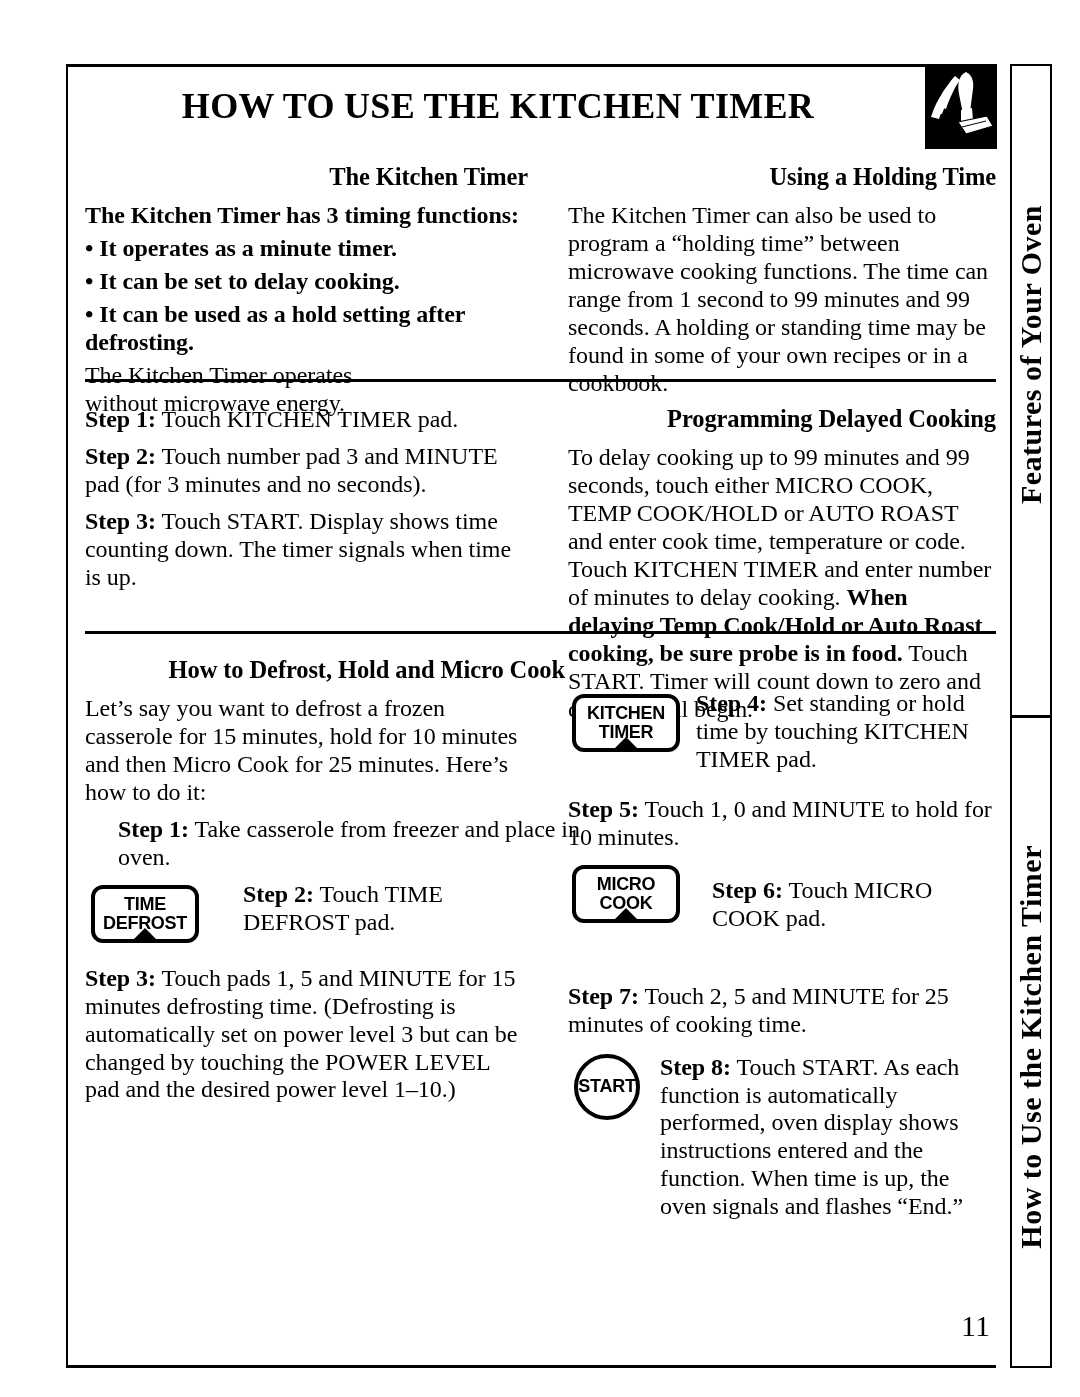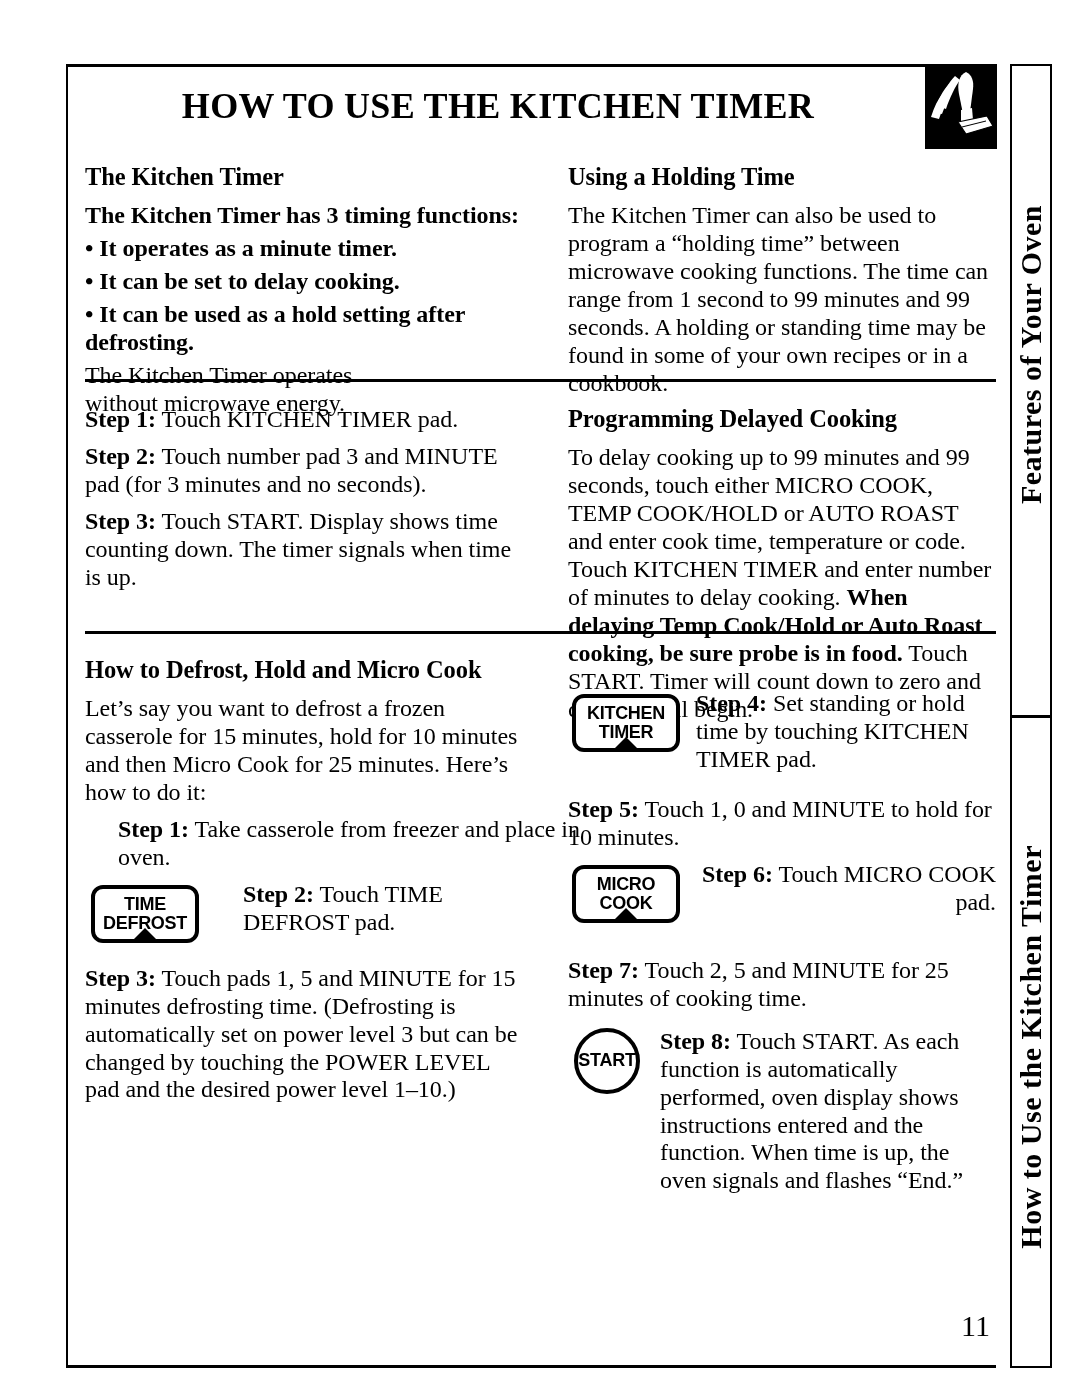--- a/index.html
+++ b/index.html
@@ -119,20 +119,21 @@
   .col-left  { position: absolute; left: 85px;  width: 443px; }
   .col-right { position: absolute; left: 568px; width: 428px; }
 
   h2.sec {
     margin: 0 0 11px 0;
     font-family: "Liberation Serif", serif;
     font-weight: bold;
     font-size: 24.5px;
     line-height: 1.1;
     letter-spacing: -0.1px;
+    text-align: right;
   }
   p.body {
     margin: 0 0 9px 0;
     font-family: "Liberation Serif", serif;
     font-size: 24px;
     line-height: 1.165;
     letter-spacing: -0.05px;
   }
   p.body.bold { font-weight: bold; }
   p.body.tight { margin-bottom: 5px; }
@@ -303,21 +304,21 @@
 
     <div class="flow" style="margin-top:4px;">
       <div class="pad-wrap" style="margin:4px 16px 0 4px;">
         <div class="pad-rect">
           <span>MICRO</span>
           <span>COOK</span>
           <span class="notch"></span>
         </div>
       </div>
       <div class="txt">
-        <p class="body" style="margin:0;text-align:right;"><span class="b">Step 6:</span><span> Touch MICRO COOK pad.</span></p>
+        <p class="body" style="margin:16px;"><span class="b">Step 6:</span><span> Touch MICRO COOK pad.</span></p>
       </div>
     </div>
 
     <p class="body" style="margin-top:34px;"><span class="b">Step 7:</span><span> Touch 2, 5 and MINUTE for 25 minutes of cooking time.</span></p>
 
     <div class="flow" style="margin-top:4px;">
       <div class="pad-wrap" style="margin:6px 14px 0 6px;">
         <div class="pad-circle">
           <span>START</span>
         </div>

